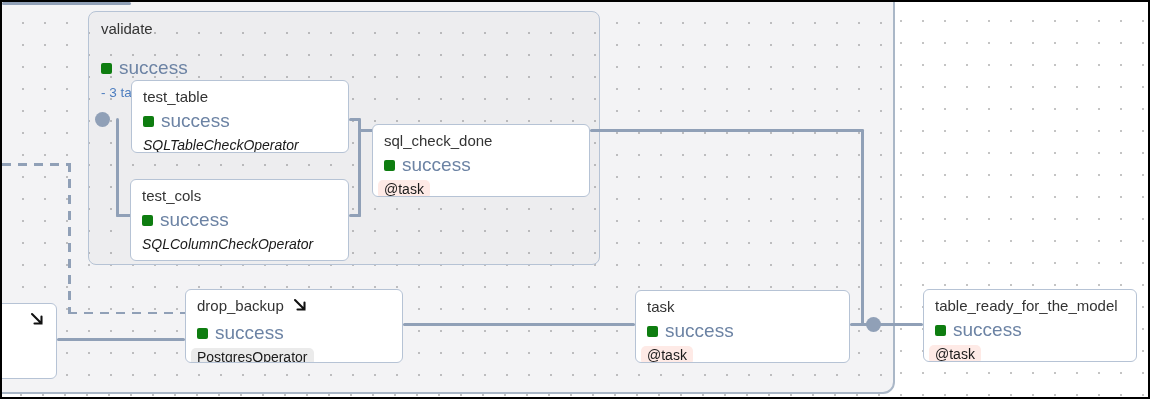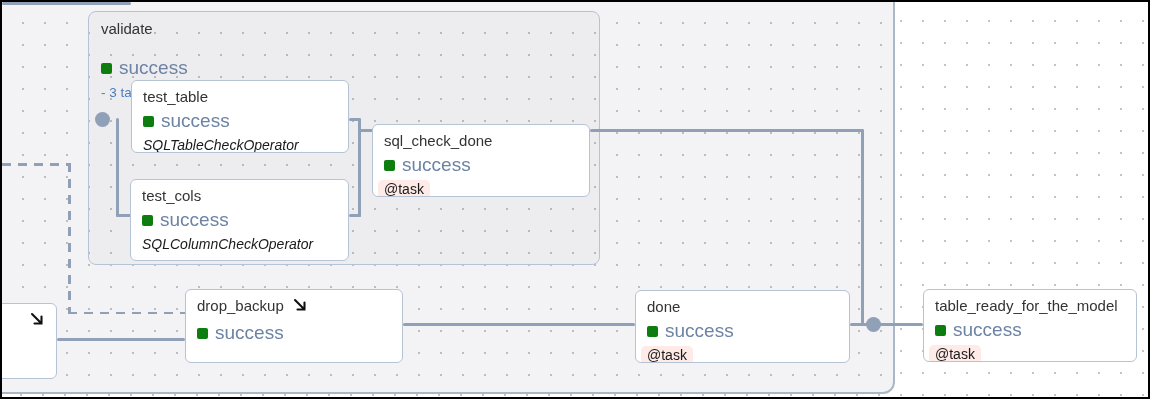--- a/index.html
+++ b/index.html
@@ -123,24 +123,25 @@
       <span class="arrow-icon">
         <svg width="16" height="16" viewBox="0 0 16 16">
             <path d="M3 3 L12.5 12.5 M12.5 5.5 L12.5 12.5 L5.5 12.5" stroke="#111" stroke-width="2.1" fill="none" stroke-linecap="round"></path>
           </svg>
       </span>
     </div>
     <div class="status-row">
       <span class="status-square"></span>
       <span class="status-text">success</span>
     </div>
+    <div class="operator gray">PostgresOperator</div>
   </div>
 
   <div class="node" style="left:633px;top:288px;width:215px;height:73px;">
-    <div class="node-title">done</div>
+    <div class="node-title">task</div>
     <div class="status-row">
       <span class="status-square"></span>
       <span class="status-text">success</span>
     </div>
     <div class="operator task">@task</div>
   </div>
 
   <div class="node" style="left:921px;top:287px;width:214px;height:73px;">
     <div class="node-title">table_ready_for_the_model</div>
     <div class="status-row">

